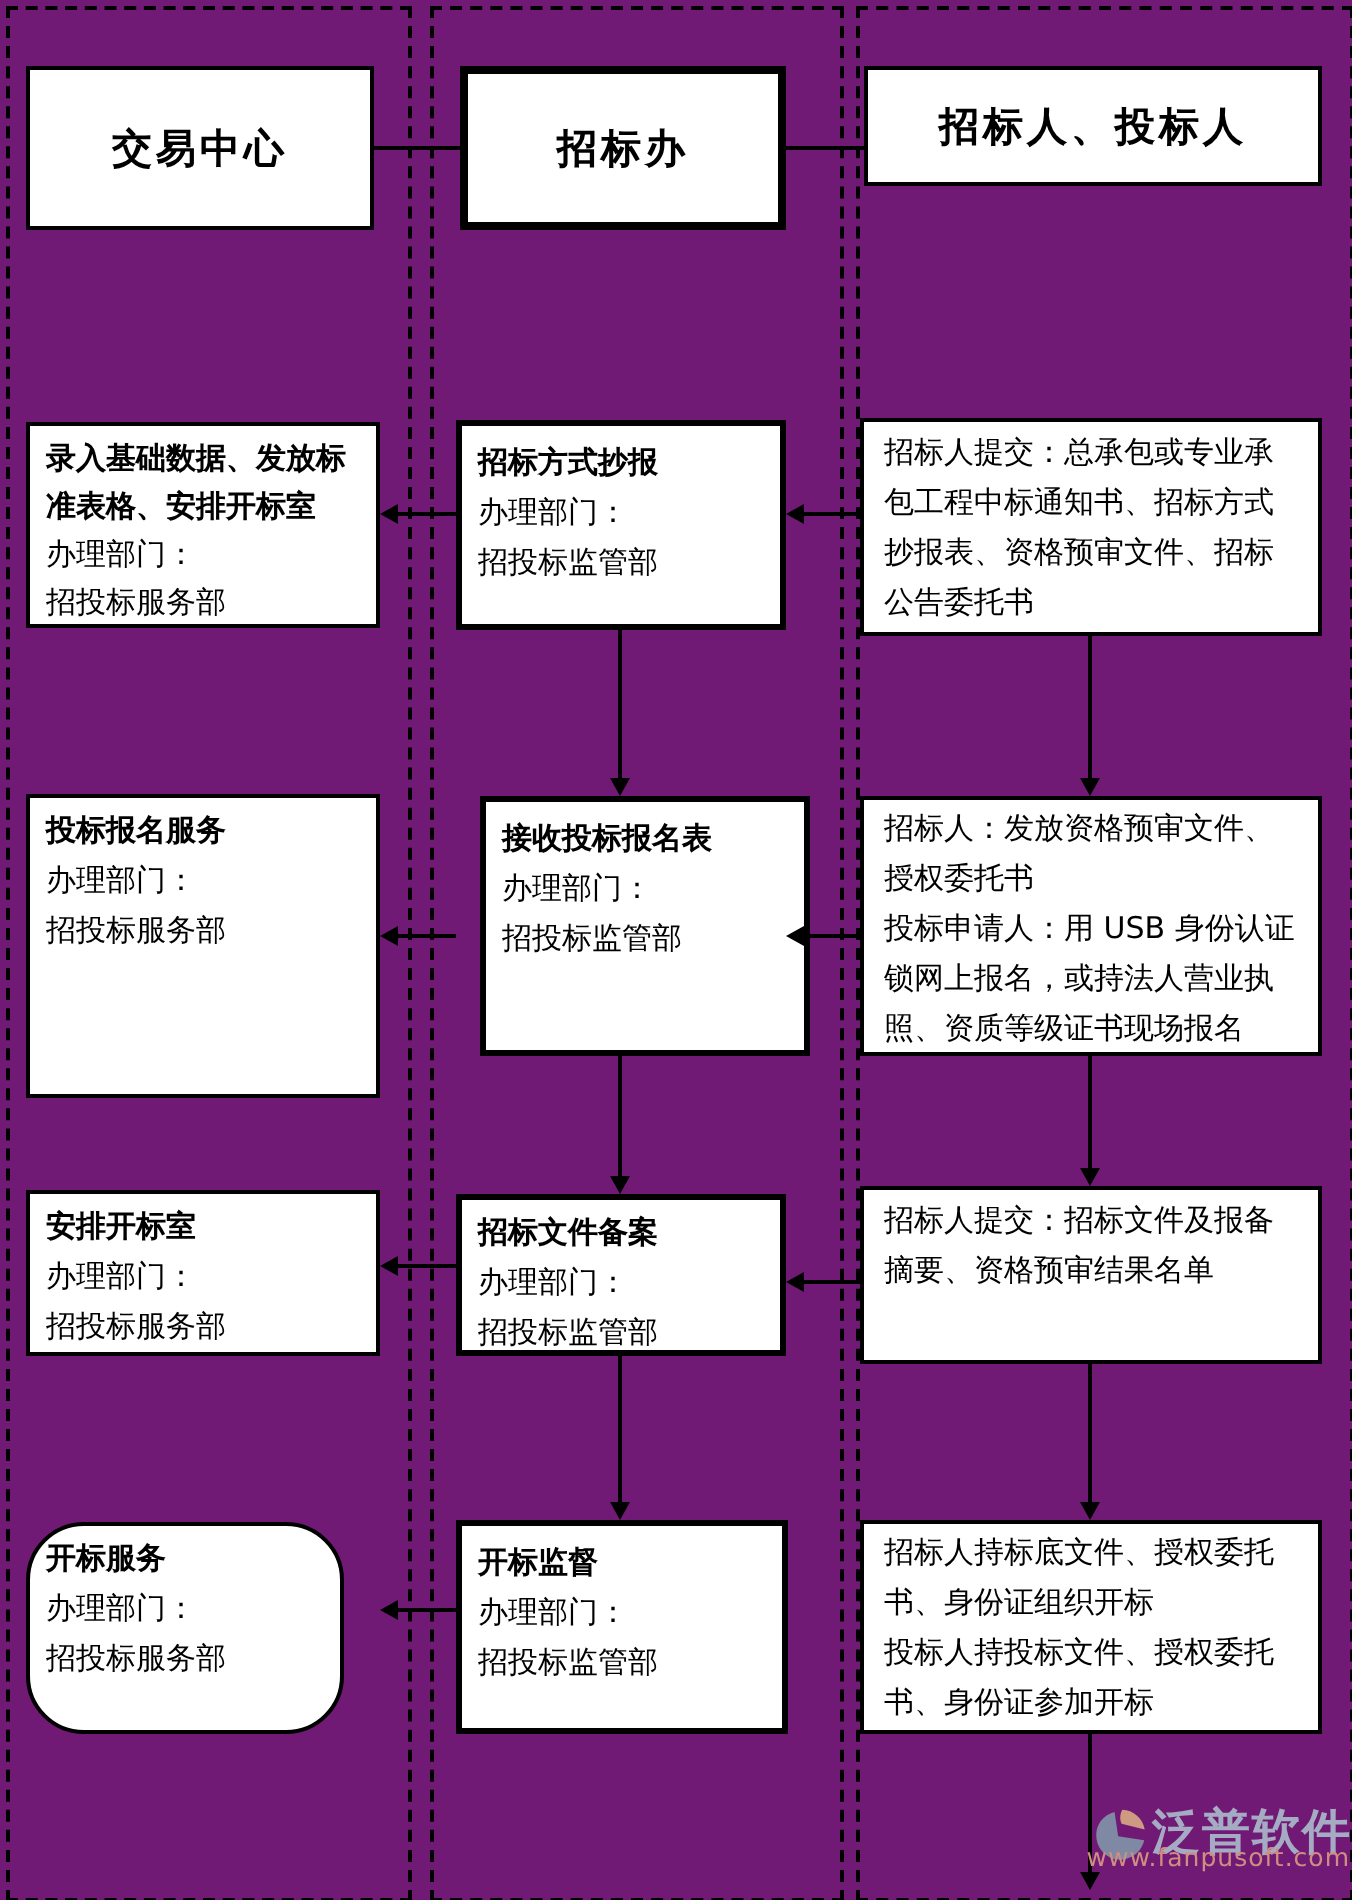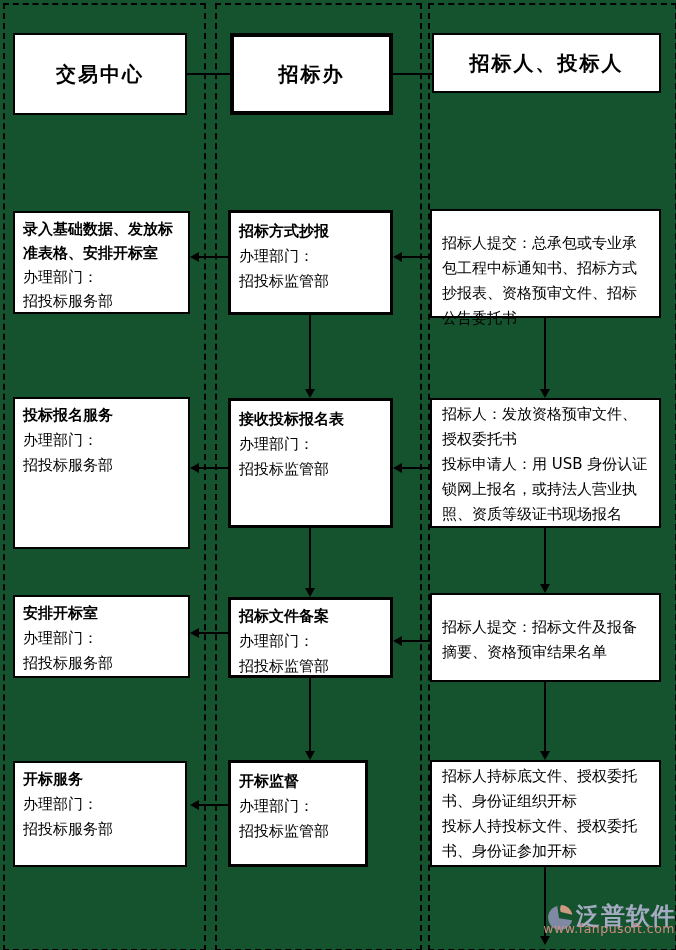--- a/index.html
+++ b/index.html
@@ -1,26 +1,26 @@
 <!DOCTYPE html>
 <html><head>
 <meta charset="utf-8">
 <style>
   html,body{margin:0;padding:0;background:#ffffff;}
   body{font-family:"DejaVu Sans","Liberation Sans",sans-serif;color:#000;}
-  .canvas{position:relative;width:676px;height:950px;background:#14532d;overflow:hidden;}
+  .canvas{position:relative;width:676px;height:950px;background:#701a75;overflow:hidden;}
   .lane{position:absolute;border:2px dashed #000;background:transparent;}
   .box{position:absolute;background:#fff;border:2px solid #000;box-sizing:border-box;}
   .box.thick{border-width:3px;}
   .hdr{display:flex;align-items:center;justify-content:center;
        font-size:20px;font-weight:bold;letter-spacing:2px;}
   .hdr.thick{border-width:4px;}
   .step{padding:4px 6px 0 8px;font-size:15px;line-height:25px;}
   .step .t{font-weight:bold;}
-  .desc{padding:20px 10px 0 10px;font-size:15px;line-height:25px;}
+  .desc{padding:3px 10px 0 10px;font-size:15px;line-height:25px;}
   .hline{position:absolute;height:2px;background:#000;}
   .vline{position:absolute;width:2px;background:#000;}
   .ah-left{position:absolute;width:0;height:0;border-style:solid;
            border-width:5px 9px 5px 0;border-color:transparent #000 transparent transparent;}
   .ah-down{position:absolute;width:0;height:0;border-style:solid;
            border-width:9px 5px 0 5px;border-color:#000 transparent transparent transparent;}
   .wm-brand{position:absolute;left:576px;top:900px;width:100px;
             font-size:24px;font-weight:bold;letter-spacing:1px;color:#a6abc4;white-space:nowrap;}
   .wm-url{position:absolute;left:543px;top:921px;width:132px;text-align:right;
           font-size:12.5px;letter-spacing:0.5px;color:#cf8e80;white-space:nowrap;}
@@ -53,42 +53,42 @@
   <div class="box step" style="left:13px;top:397px;width:177px;height:152px;">
     <div class="t">投标报名服务</div>
     <div>办理部门：</div>
     <div>招投标服务部</div>
   </div>
   <div class="box step" style="left:13px;top:595px;width:177px;height:83px;">
     <div class="t">安排开标室</div>
     <div>办理部门：</div>
     <div>招投标服务部</div>
   </div>
-  <div class="box step" style="left:13px;top:761px;width:174px;height:106px;">
+  <div class="box step" style="left:13px;top:761px;width:159px;height:106px;border-radius:29px;">
     <div class="t">开标服务</div>
     <div>办理部门：</div>
     <div>招投标服务部</div>
   </div>
 
   <div class="box thick step" style="left:228px;top:210px;width:165px;height:105px;padding-top:6px;">
     <div class="t">招标方式抄报</div>
     <div>办理部门：</div>
     <div>招投标监管部</div>
   </div>
-  <div class="box thick step" style="left:228px;top:398px;width:165px;height:130px;padding-top:6px;">
+  <div class="box thick step" style="left:240px;top:398px;width:165px;height:130px;padding-top:6px;">
     <div class="t">接收投标报名表</div>
     <div>办理部门：</div>
     <div>招投标监管部</div>
   </div>
   <div class="box thick step" style="left:228px;top:597px;width:165px;height:81px;">
     <div class="t">招标文件备案</div>
     <div>办理部门：</div>
     <div>招投标监管部</div>
   </div>
-  <div class="box thick step" style="left:228px;top:760px;width:140px;height:107px;padding-top:6px;">
+  <div class="box thick step" style="left:228px;top:760px;width:166px;height:107px;padding-top:6px;">
     <div class="t">开标监督</div>
     <div>办理部门：</div>
     <div>招投标监管部</div>
   </div>
 
   <div class="box desc" style="left:430px;top:209px;width:231px;height:109px;">
     <div>招标人提交：总承包或专业承包工程中标通知书、招标方式抄报表、资格预审文件、招标公告委托书</div>
   </div>
   <div class="box desc" style="left:430px;top:398px;width:231px;height:130px;padding-top:2px;">
     <div>招标人：发放资格预审文件、授权委托书</div>

